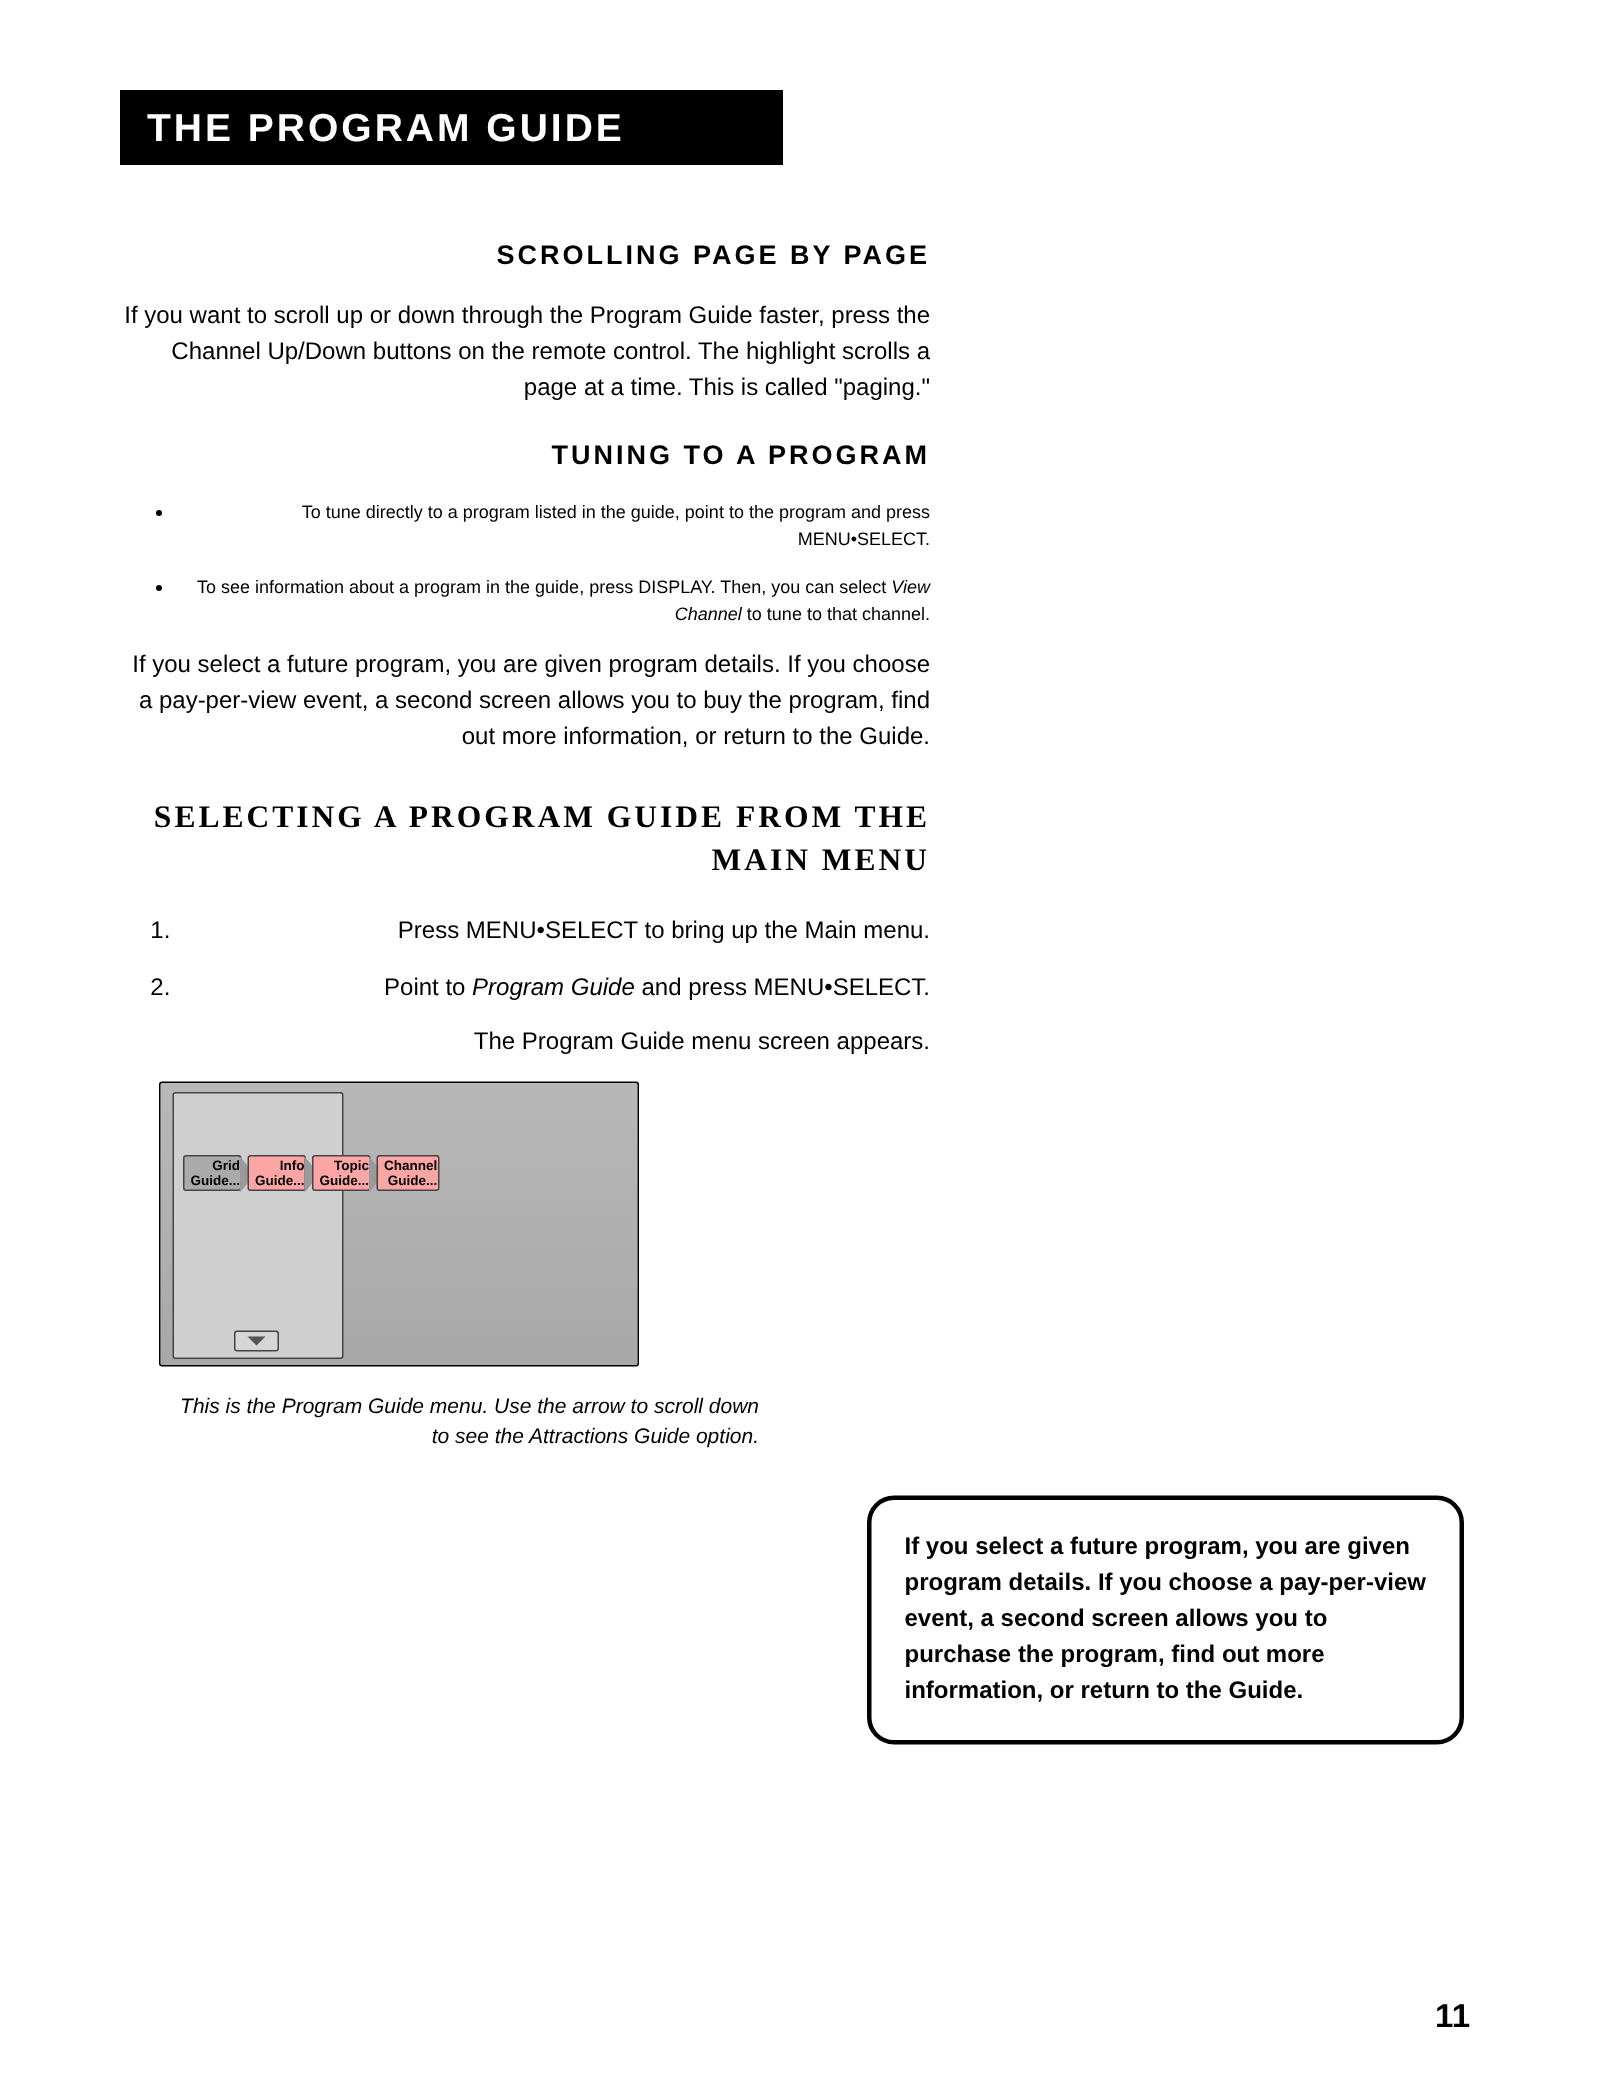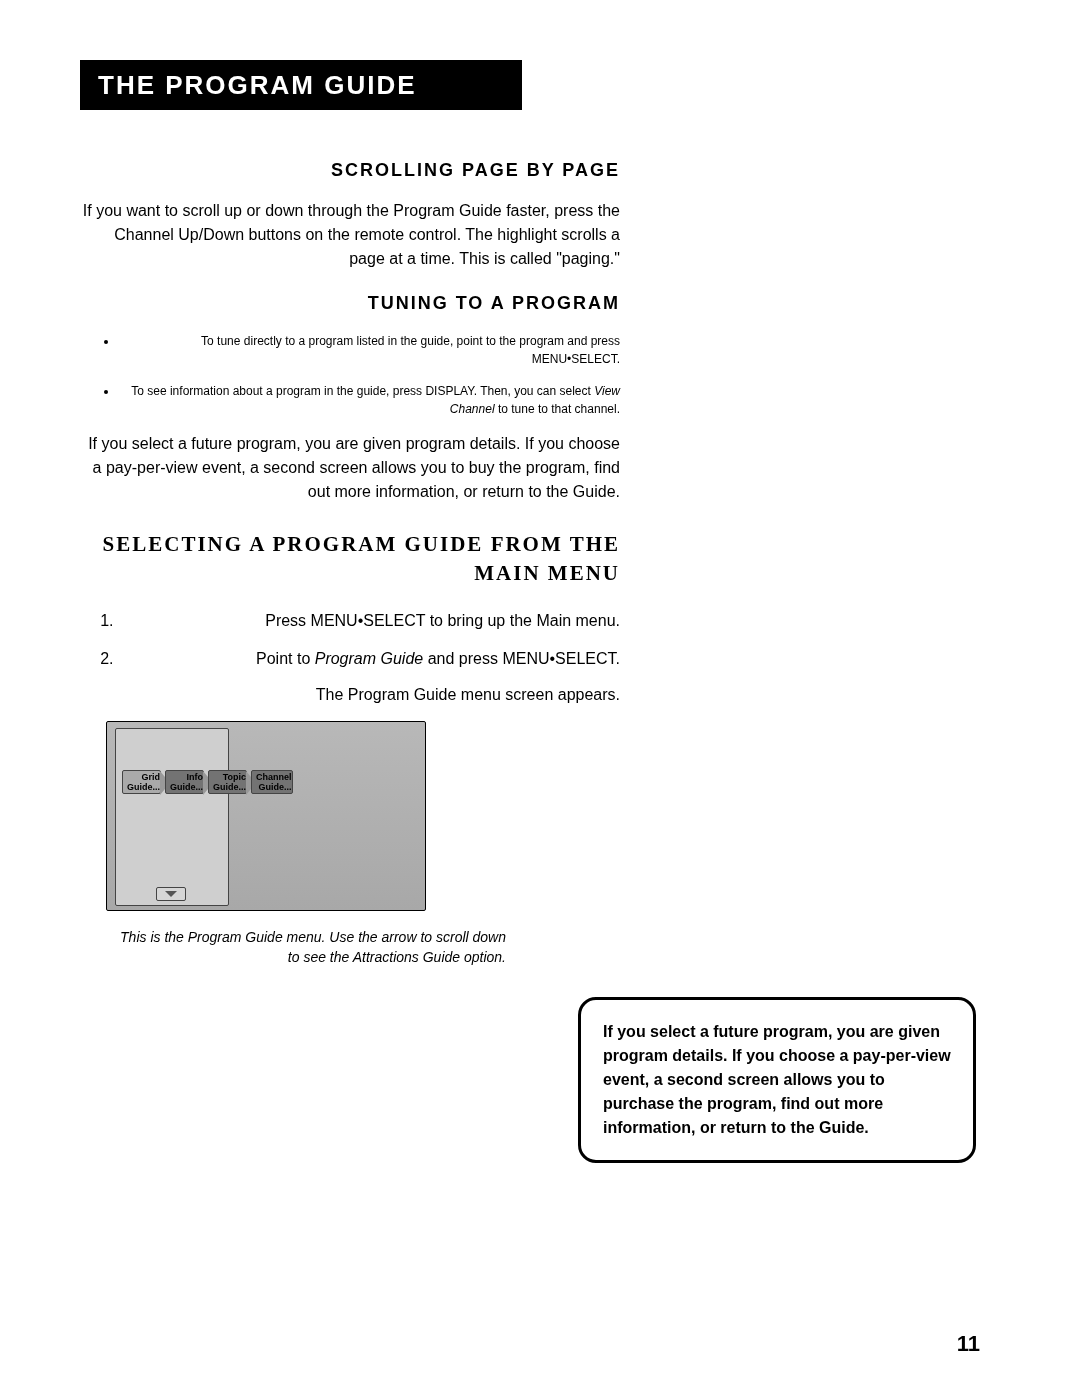--- a/index.html
+++ b/index.html
@@ -134,21 +134,21 @@
     left: 6px;
     width: 102px;
     display: flex;
     flex-direction: row;
     gap: 4px;
     margin-top: 17px;
   }
   .menu-item {
     position: relative;
     height: 24px;
-    background: #737373;
+    background: #fca5a5;
     border: 1px solid #444;
     border-radius: 2px;
     font-size: 9px;
     font-family: Arial, sans-serif;
     font-weight: bold;
     display: flex;
     align-items: center;
     padding-left: 4px;
   }
   .menu-item.active { background: #aaa; }

